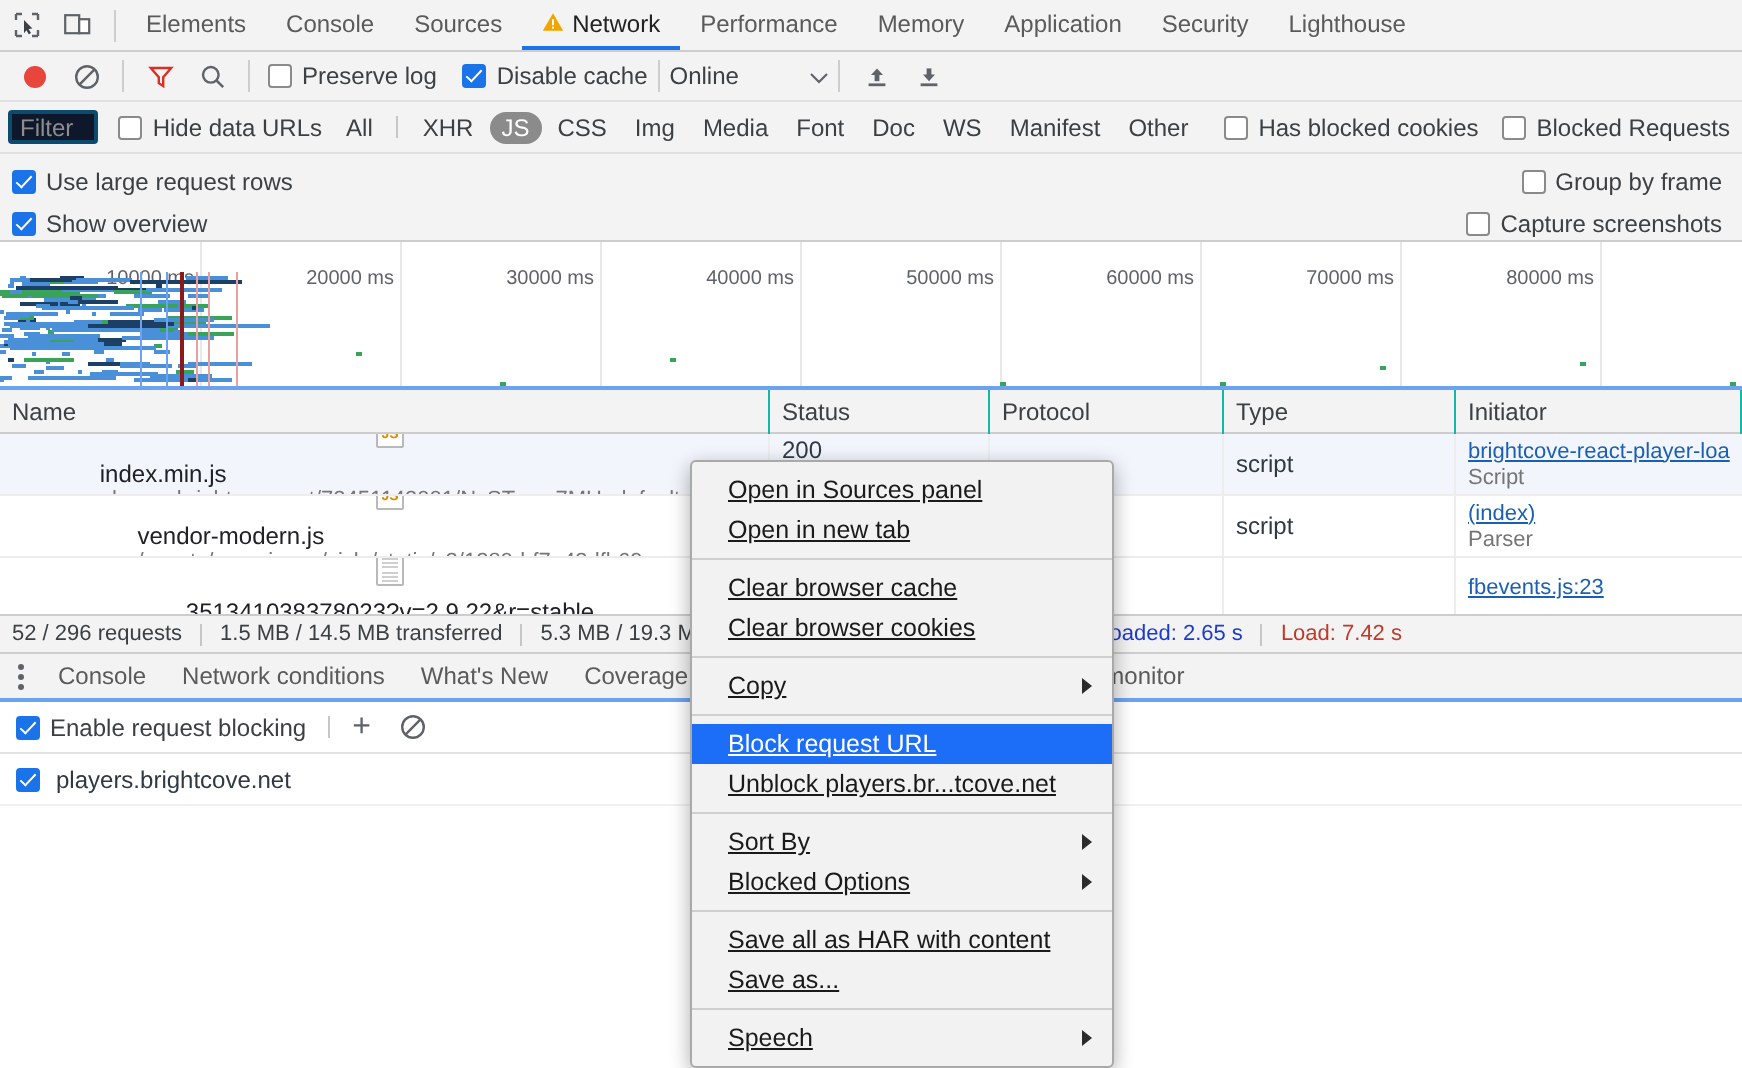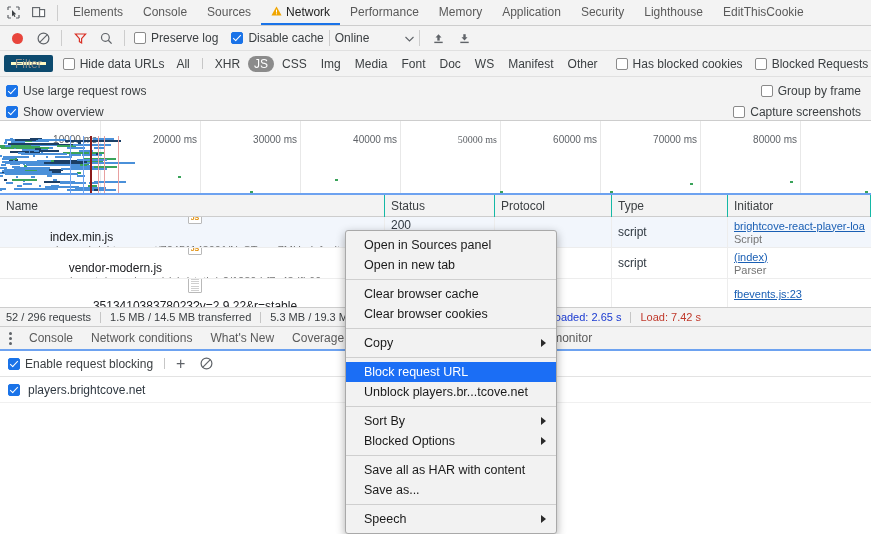--- a/index.html
+++ b/index.html
@@ -81,22 +81,22 @@
   .filterrow {
     height: 26px;
     background: #f3f3f3;
     border-bottom: 1px solid #e0e0e0;
     display: flex; align-items: center;
     padding: 0 6px 0 4px;
     box-sizing: border-box;
   }
   .filterbox {
     width: 144px; height: 17px;
-    background: #fef9c3;
-    border: 7px solid #0c4a6e;
+    background: #0f172a;
+    border: 2px solid #0c4a6e;
     border-radius: 2px;
     display: flex; align-items: center;
     padding: 0 4px;
     color: #8d8d8d;
     font-size: 12px;
     box-sizing: border-box;
   }
   .typechip {
     padding: 1px 6px;
     border-radius: 8px;
@@ -220,20 +220,21 @@
     font-size: 12.5px;
     color: #1a1a1a;
     box-sizing: border-box;
     z-index: 50;
   }
   .mi {
     height: 20px; line-height: 20px;
     padding: 0 10px 0 18px;
     display: flex; align-items: center; justify-content: space-between;
     white-space: nowrap;
+    text-decoration: underline;
   }
   .mi.sel { background: #1b6ef5; color: #fff; }
   .msep { height: 1px; background: #cfcfcf; margin: 4px 0; }
   .arrow {
     width: 0; height: 0;
     border-left: 5px solid #2b2b2b;
     border-top: 4px solid transparent;
     border-bottom: 4px solid transparent;
   }
 </style>
@@ -281,23 +282,20 @@
           <span>Memory</span>
         </div>
         <div class="tab">
           <span>Application</span>
         </div>
         <div class="tab">
           <span>Security</span>
         </div>
         <div class="tab">
           <span>Lighthouse</span>
-        </div>
-        <div class="tab">
-          <span>EditThisCookie</span>
         </div>
       </div>
   </div>
 
   <div class="ntoolbar">
     <div class="iconbtn">
       <span class="rec-dot"></span>
     </div>
     <div class="iconbtn">
       <svg width="13" height="13" viewBox="0 0 13 13">
@@ -413,21 +411,21 @@
       </div>
       <div class="ov-tick" style="left: 0px; width: 200px;">
         <span>20000 ms</span>
       </div>
       <div class="ov-tick" style="left: 0px; width: 300px;">
         <span>30000 ms</span>
       </div>
       <div class="ov-tick" style="left: 0px; width: 400px;">
         <span>40000 ms</span>
       </div>
-      <div class="ov-tick" style="left: 0px; width: 500px; font-family: Liberation Serif, serif;">
+      <div class="ov-tick" style="left: 0px; width: 500px;">
         <span>50000 ms</span>
       </div>
       <div class="ov-tick" style="left: 0px; width: 600px;">
         <span>60000 ms</span>
       </div>
       <div class="ov-tick" style="left: 0px; width: 700px;">
         <span>70000 ms</span>
       </div>
       <div class="ov-tick" style="left: 0px; width: 800px;">
         <span>80000 ms</span>

